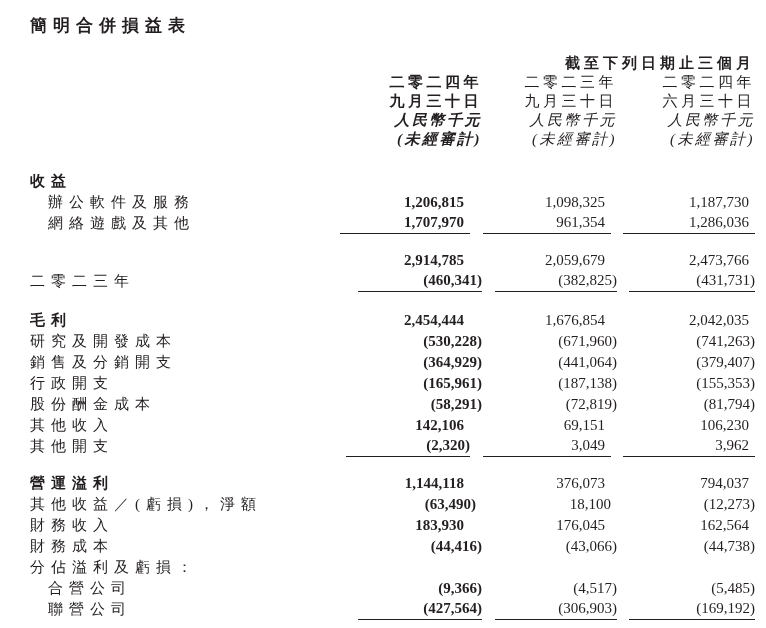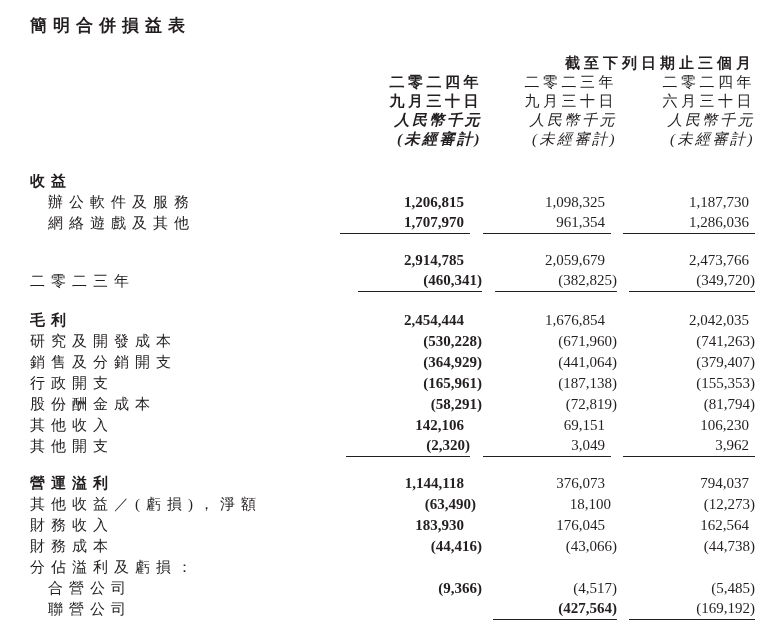--- a/index.html
+++ b/index.html
@@ -117,21 +117,21 @@
         <div class="lbl"></div>
         <div class="c w1 b num">2,914,785</div>
         <div class="c w2 num">2,059,679</div>
         <div class="c w3 num">2,473,766</div>
       </div>
 
       <div class="row u">
         <div class="lbl">二零二三年</div>
         <div class="c w1 b num neg">(460,341)</div>
         <div class="c w2 num neg">(382,825)</div>
-        <div class="c w3 num neg">(349,720)</div>
+        <div class="c w3 num neg">(431,731)</div>
       </div>
 
       <div class="sp18"></div>
 
       <div class="row">
         <div class="lbl hdr">毛利</div>
         <div class="c w1 b num">2,454,444</div>
         <div class="c w2 num">1,676,854</div>
         <div class="c w3 num">2,042,035</div>
       </div>
@@ -218,18 +218,19 @@
       <div class="row">
         <div class="lbl ind">合營公司</div>
         <div class="c w1 b num neg">(9,366)</div>
         <div class="c w2 num neg">(4,517)</div>
         <div class="c w3 num neg">(5,485)</div>
       </div>
 
       <div class="row u">
         <div class="lbl ind">聯營公司</div>
         <div class="c w1 b num neg">(427,564)</div>
+        <div class="c w2 num neg">(306,903)</div>
         <div class="c w3 num neg">(169,192)</div>
       </div>
 
     </div>
   </div>
 </div>
 
 </body></html>

